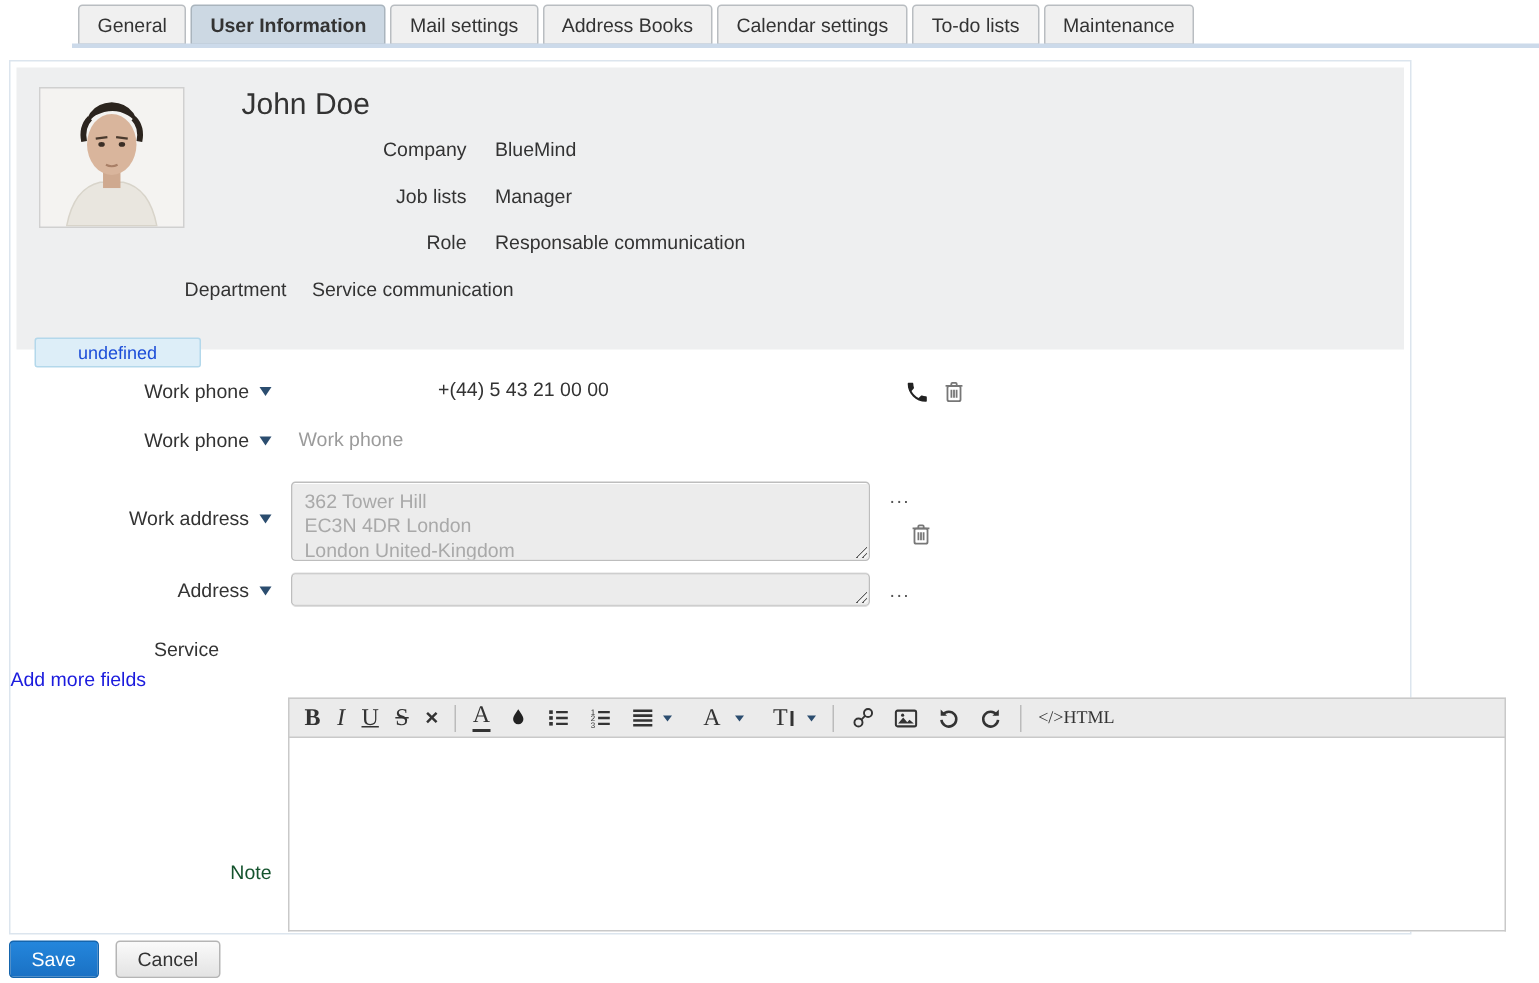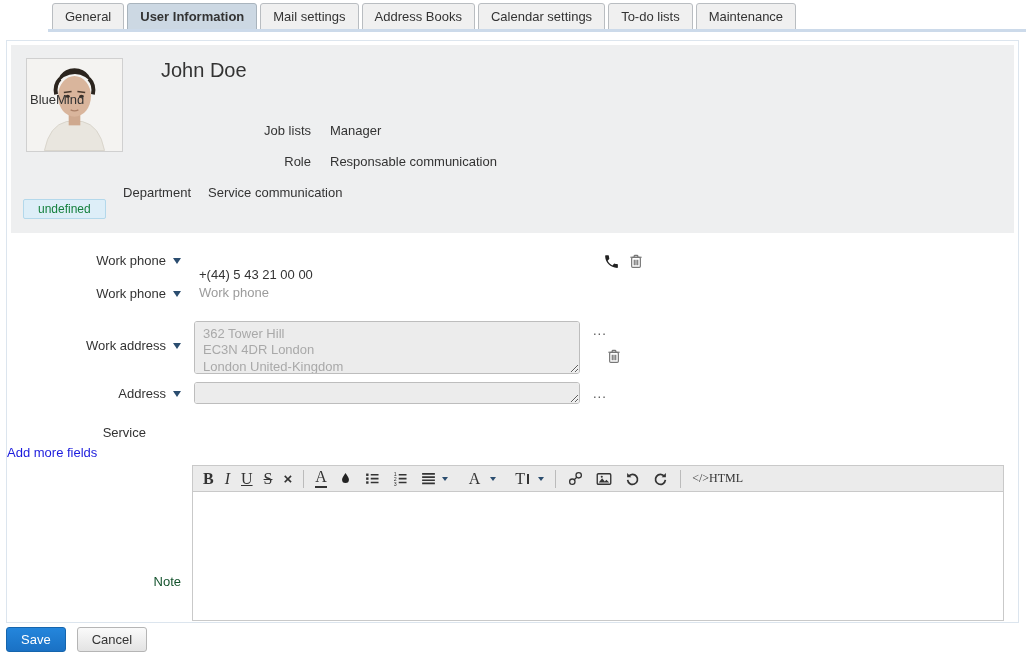--- a/index.html
+++ b/index.html
@@ -8,37 +8,37 @@
 
   
   .tabbar { position:absolute; left:0; top:0; width:1026px; height:32px;margin-left:48px; }
   .tabs { display:flex; gap:3px; padding:3px 0 0 4px; }
   .tab { padding:5px 12px; background:#f0f0f0; border:1px solid #b9bdc1; border-radius:3px 3px 0 0;
     color:#333; cursor:pointer; white-space:nowrap; }
   .tab.active { background:#ccd8e3; font-weight:bold; border-color:#a9b4bd; }
   .tabstrip { position:absolute; left:0; top:29px; width:1026px; height:3px; background:#ccdaea; }
 
   
-  .container { position:absolute; left:6px; top:40px; width:1013px; height:583px;
+  .container { position:absolute; left:6px; top:40px; width:935px; height:583px;
     border:1px solid #dce5ee; background:#fff; }
 
   
   .header-panel { position:absolute; left:4px; top:4px; right:4px; height:188px; background:#eeeff0; }
   .photo { position:absolute; left:15px; top:13px; width:97px; height:94px; border:1px solid #d0d0d0;
     background:#f4f3f1; cursor:pointer; }
   .photo svg { display:block; width:100%; height:100%; }
   .profile-name { position:absolute; left:150px; top:14px; font-size:20px; color:#333; }
   .profile-rows { position:absolute; left:0; top:47px; right:0; }
   .profile-row { display:flex; height:31px; align-items:flex-start; }
   .profile-row .plabel { width:300px; text-align:right; color:#333; }
   .profile-row .pvalue { margin-left:19px; color:#333; }
   .dept-row .plabel { width:180px; }
   .dept-row .pvalue { margin-left:17px; }
-  .badge { position:absolute; left:12px; top:154px; background:#ddeef8; border:1px solid #b3d8eb;
-    border-radius:2px; padding:2px 14px; font-size:12px; color:#15803d; }
+  .badge { position:absolute; left:12px; top:180px; background:#ddeef8; border:1px solid #b3d8eb;
+    border-radius:2px; padding:2px 28px; font-size:12px; color:#1d4ed8; }
 
   
   .flabel { position:absolute; left:0; width:174px; display:flex; justify-content:flex-end;
     align-items:center; gap:7px; color:#333; cursor:pointer; }
   .flabel.static { cursor:default; }
   .caret { width:0; height:0; border-left:4px solid transparent; border-right:4px solid transparent;
     border-top:6px solid #2b4d6f; }
   .caret.sm { border-left-width:3px; border-right-width:3px; border-top-width:4px; }
   .value-input { position:absolute; border:none; background:transparent; font-family:"Liberation Sans",sans-serif;
     font-size:13px; color:#333; outline:none; }
@@ -109,20 +109,21 @@
         <path d="M68 36 Q70 26 64 20" stroke="#2b241e" stroke-width="4" fill="none"></path>
         <ellipse cx="42" cy="38" rx="2.2" ry="1.6" fill="#3a2e26"></ellipse>
         <ellipse cx="56" cy="38" rx="2.2" ry="1.6" fill="#3a2e26"></ellipse>
         <path d="M38 34 l8 -1 M52 33 l8 1" stroke="#4a3a2e" stroke-width="1.6"></path>
         <path d="M45 52 q4 2 8 0" stroke="#a97f66" stroke-width="1.4" fill="none"></path>
       </svg>
     </div>
     <div class="profile-name">John Doe</div>
     <div class="profile-rows">
       <div class="profile-row">
+        <span class="plabel">Company</span>
         <span class="pvalue">BlueMind</span>
       </div>
       <div class="profile-row">
         <span class="plabel">Job lists</span>
         <span class="pvalue">Manager</span>
       </div>
       <div class="profile-row">
         <span class="plabel">Role</span>
         <span class="pvalue">Responsable communication</span>
       </div>
@@ -131,21 +132,21 @@
         <span class="pvalue">Service communication</span>
       </div>
     </div>
     <div class="badge">undefined</div>
   </div>
 
   <div class="flabel" style="top:212px;">
     <span>Work phone</span>
     <span class="caret"></span>
   </div>
-  <input class="value-input" style="left: 192px; top: 226px; width: 300px;" value="+(44) 5 43 21 00 00">
+  <input class="value-input" style="left: 192px; top: 211px; width: 300px; text-align: center;" value="+(44) 5 43 21 00 00">
   <div class="icon-btn" style="left:596px; top:212px;">
     <svg viewBox="0 0 24 24" width="17" height="17">
       <path d="M6.6 10.8c1.5 2.9 3.8 5.2 6.7 6.7l2.2-2.2c.3-.3.7-.4 1-.2 1.1.4 2.3.6 3.5.6.6 0 1 .4 1 1V20c0 .6-.4 1-1 1C10.6 21 3 13.4 3 4c0-.6.4-1 1-1h3.3c.6 0 1 .4 1 1 0 1.2.2 2.4.6 3.5.1.3 0 .7-.2 1L6.6 10.8z" fill="#222"></path>
     </svg>
   </div>
   <div class="icon-btn" style="left:620px; top:211px;">
     <svg viewBox="0 0 24 24" width="18" height="18">
       <g fill="none" stroke="#777" stroke-width="1.6">
         <rect x="6.2" y="7.2" width="11.6" height="13.4" rx="1.5"></rect>
         <path d="M4.5 7h15"></path>

